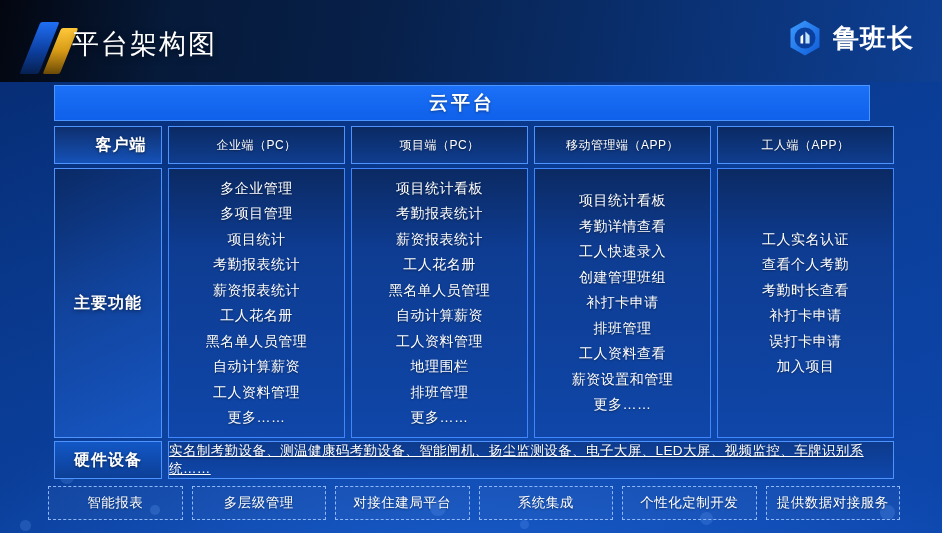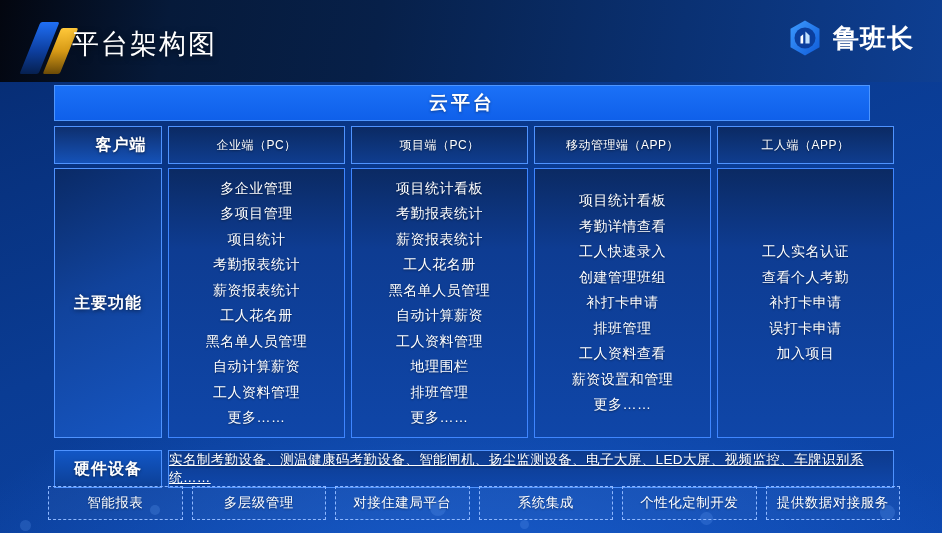--- a/index.html
+++ b/index.html
@@ -90,21 +90,21 @@
     display:flex; flex-direction:column; align-items:center; justify-content:center;
     padding:10px 4px;
   }
   .col-panel ul { list-style:none; width:100%; }
   .col-panel li {
     text-align:center; color:#ffffff; font-size:14px; line-height:25.5px;
     letter-spacing:.5px; text-shadow:0 1px 2px rgba(0,0,0,.45);
   }
 
   
-  .row-hw { display:flex; gap:6px; height:38px; margin-top:12px; }
+  .row-hw { display:flex; gap:6px; height:38px; margin-top:3px; }
   .hw-label {
     width:108px; flex:none; border:1px solid #4f93ff;
     background:linear-gradient(180deg,#1257c6 0%,#0c3f96 100%);
     display:flex; align-items:center; justify-content:center;
     color:#fff; font-weight:bold; font-size:16px; letter-spacing:1px;
     text-shadow:0 1px 3px rgba(0,0,0,.55);
   }
   .hw-body {
     flex:1; border:1px solid #4f93ff;
     background:linear-gradient(180deg,#0d3a8c 0%,#0f47ab 100%);
@@ -227,20 +227,21 @@
           <li>工人资料查看</li>
           <li>薪资设置和管理</li>
           <li>更多……</li>
         </ul>
       </div>
 
       <div class="col-panel">
         <ul>
           <li>工人实名认证</li>
           <li>查看个人考勤</li>
+          <li>考勤时长查看</li>
           <li>补打卡申请</li>
           <li>误打卡申请</li>
           <li>加入项目</li>
         </ul>
       </div>
     </div>
 
     <div class="row-hw">
       <div class="hw-label">硬件设备</div>
       <div class="hw-body">实名制考勤设备、测温健康码考勤设备、智能闸机、扬尘监测设备、电子大屏、LED大屏、视频监控、车牌识别系统……</div>

